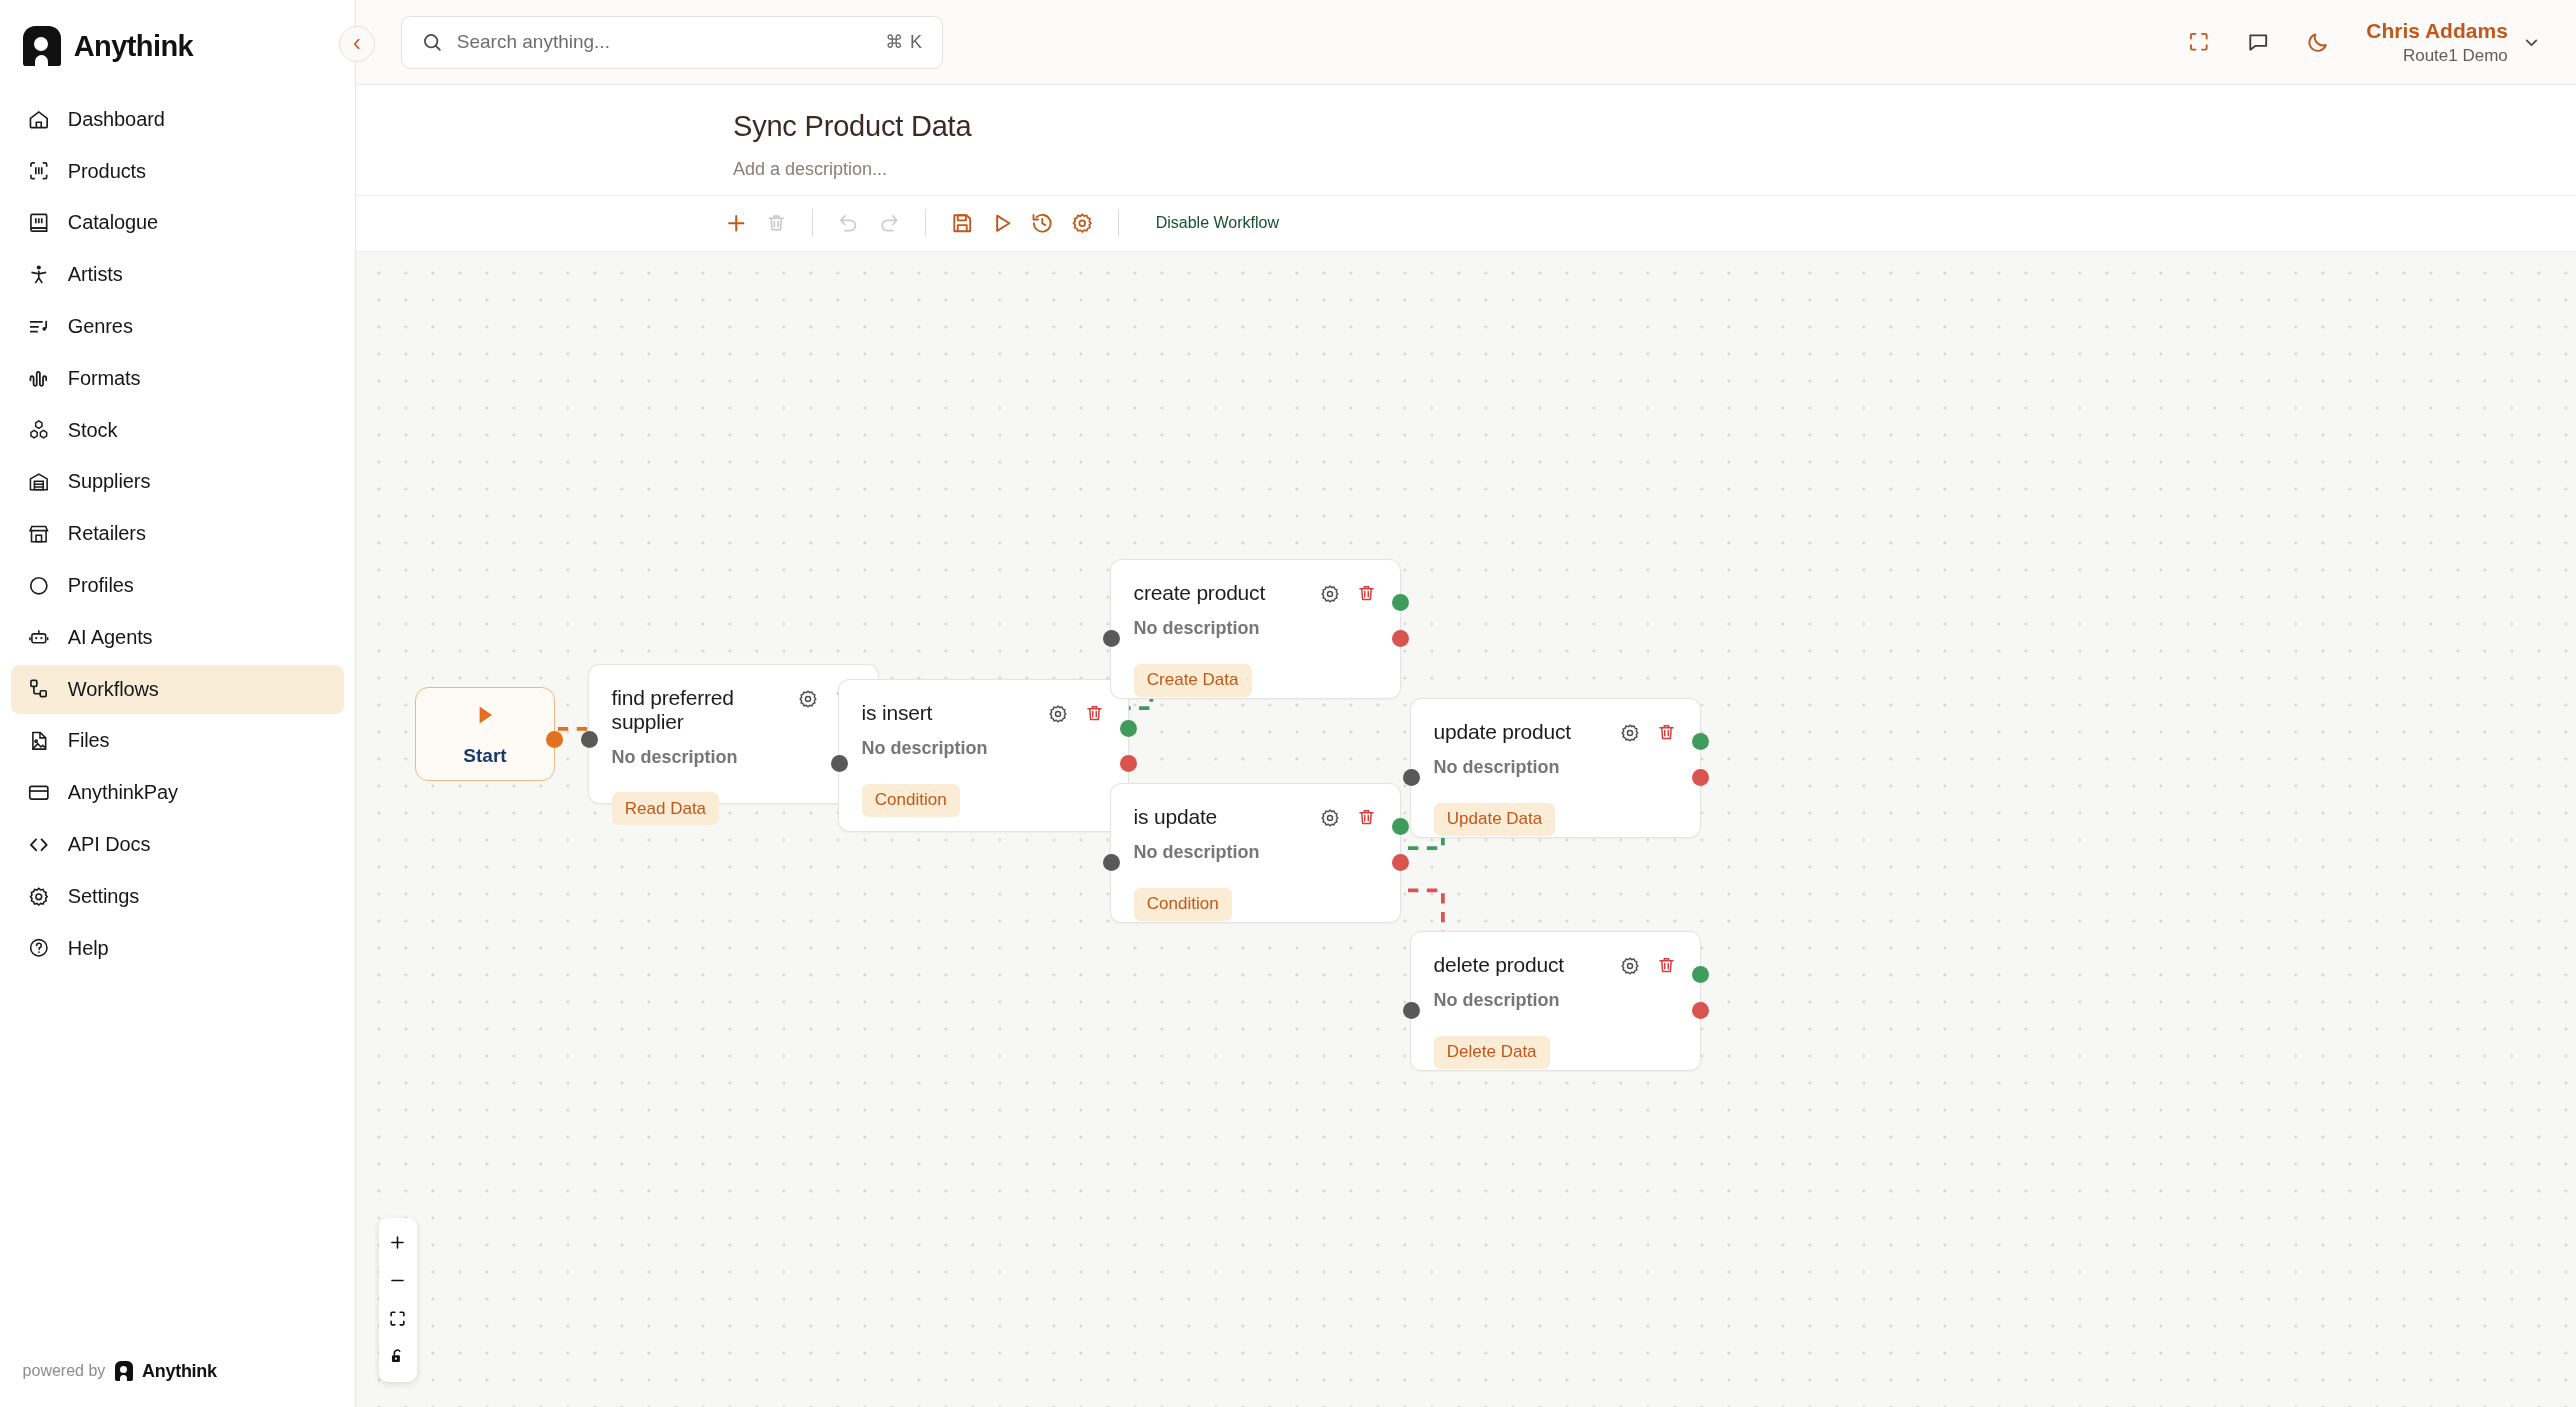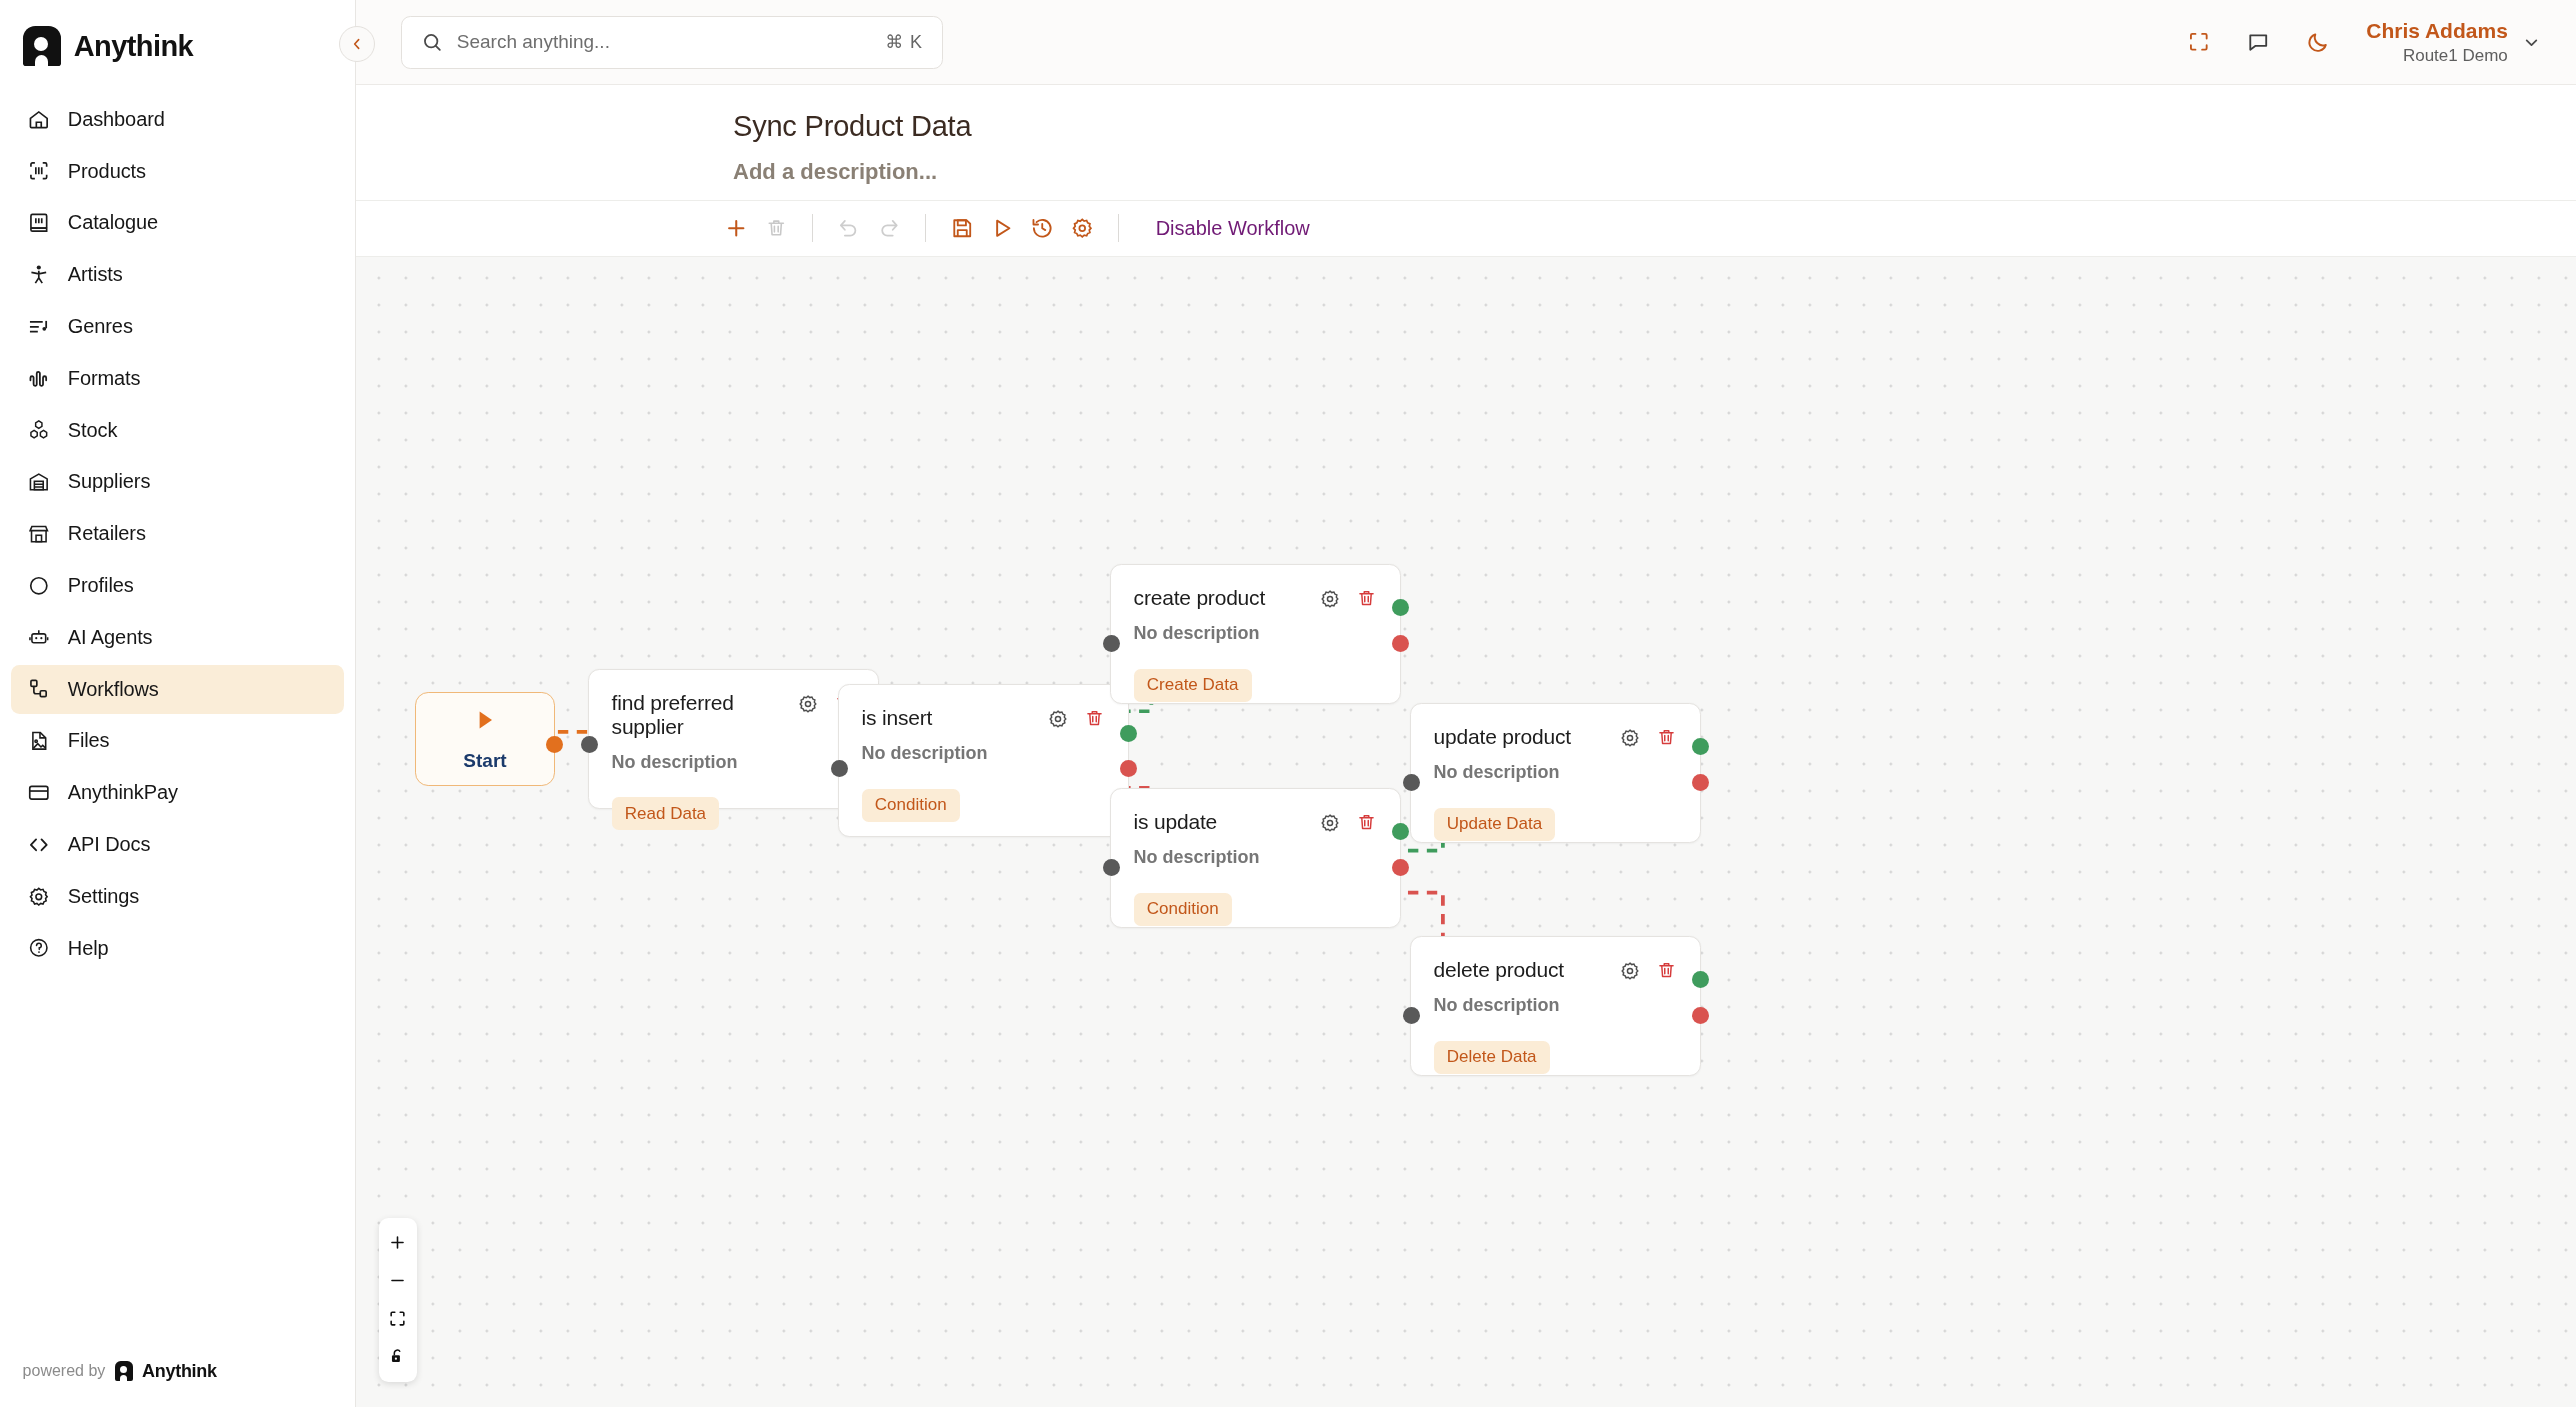--- a/index.html
+++ b/index.html
@@ -96,33 +96,33 @@
 
   .topbar-right { display: flex; align-items: center; gap: 28px; }
   .tb-icon { width: 32px; height: 32px; display: flex; align-items: center; justify-content: center; cursor: pointer; }
   .user-block { display: flex; align-items: center; gap: 13.2px; cursor: pointer; margin-left: 3.8px; }
   .user-text { display: flex; flex-direction: column; align-items: flex-end; line-height: 1.25; }
   .user-name { font-size: 21px; font-weight: bold; color: #c2571a; }
   .user-org { font-size: 17px; color: #5e5e5e; }
 
   .page-head { padding: 24.5px 0 0 377px; background: #fff; }
   .page-title { font-size: 29px; color: #3b2b22; letter-spacing: -0.2px; }
-  .page-desc { font-size: 22px; color: #8a8075; margin-top: 16px; cursor: text; font-weight: bold; }
+  .page-desc { font-size: 18px; color: #8a8075; margin-top: 16px; cursor: text; }
 
   .toolbar {
     height: 57px; margin-top: 15px;
     border-top: 0.9px solid #ededea; border-bottom: 0.9px solid #ededea;
     display: flex; align-items: center; gap: 0; padding-left: 360px; background: #fff;
     flex: 0 0 57px;
   }
   .tool { width: 40px; height: 40px; display: flex; align-items: center; justify-content: center; cursor: pointer; }
   .tool.dim { opacity: .42; }
   .tool-sep { width: 0.9px; height: 28px; background: #dcdad7; margin: 0 16px; }
   .disable-link {
-    font-size: 20px; color: #701a75; cursor: pointer; margin-left: 21px; white-space: nowrap;
+    font-size: 16px; color: #14532d; cursor: pointer; margin-left: 21px; white-space: nowrap;
   }
 
   
   .canvas {
     flex: 1; position: relative; overflow: hidden;
     background-color: #f7f7f6;
     background-image: radial-gradient(circle, #cfcfcf 1.1px, transparent 1.1px);
     background-size: 27px 27px;
     background-position: 9.4px 7.5px;
   }

